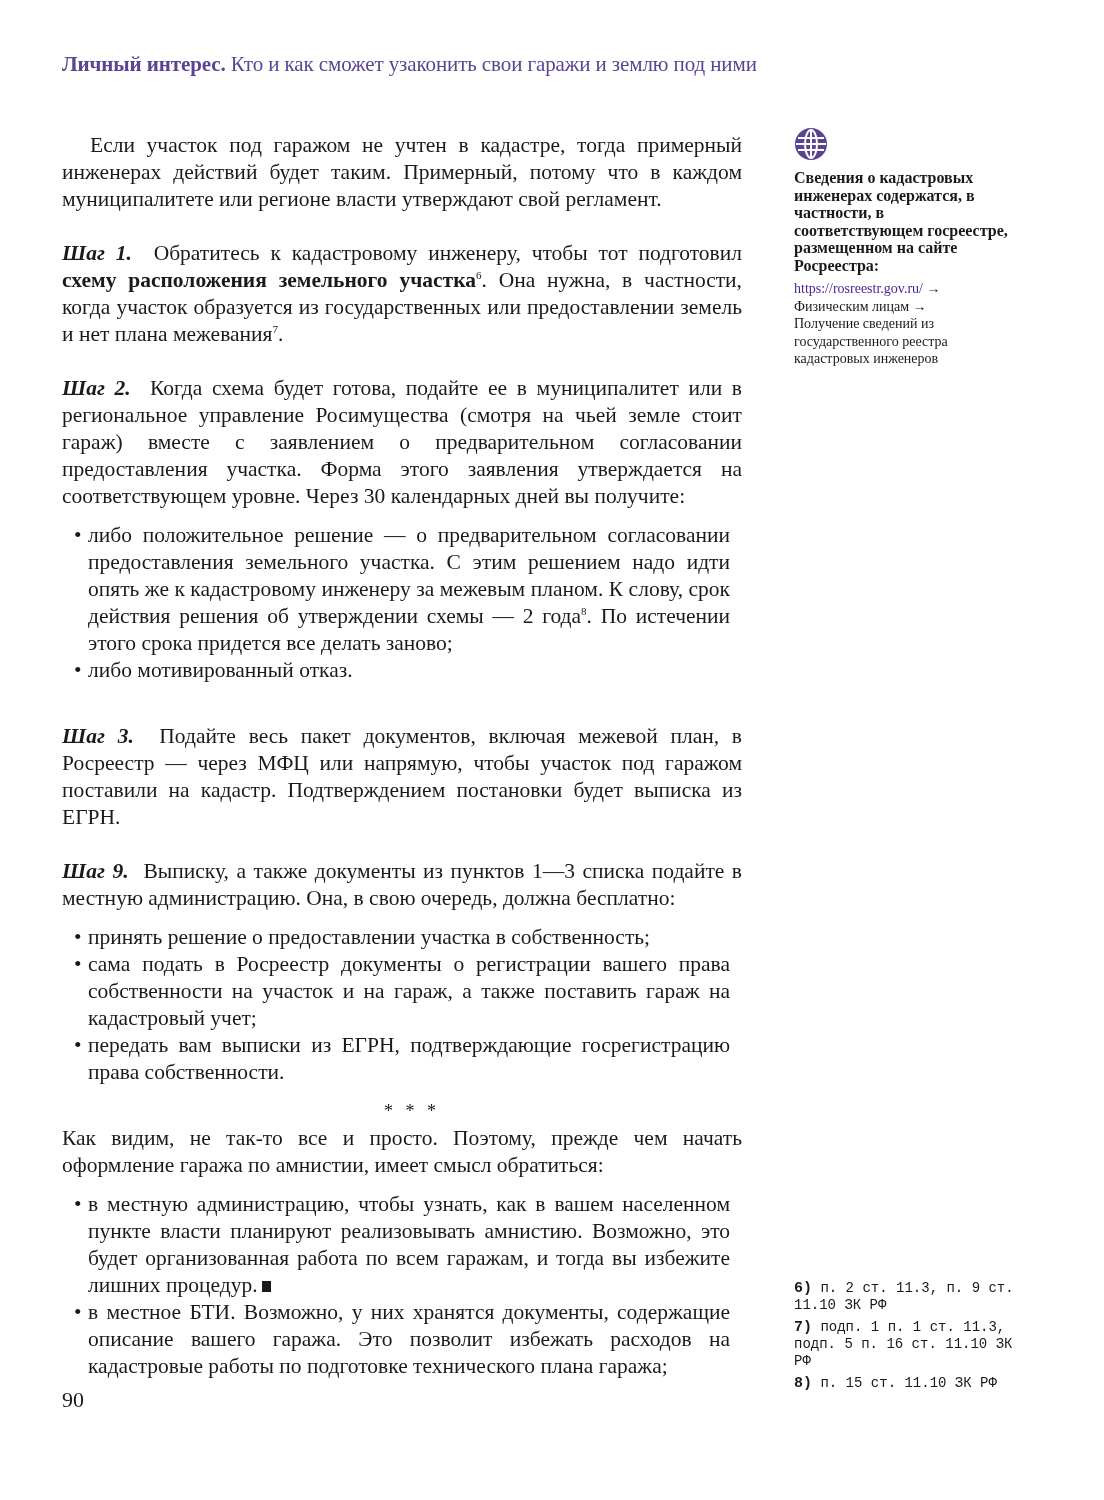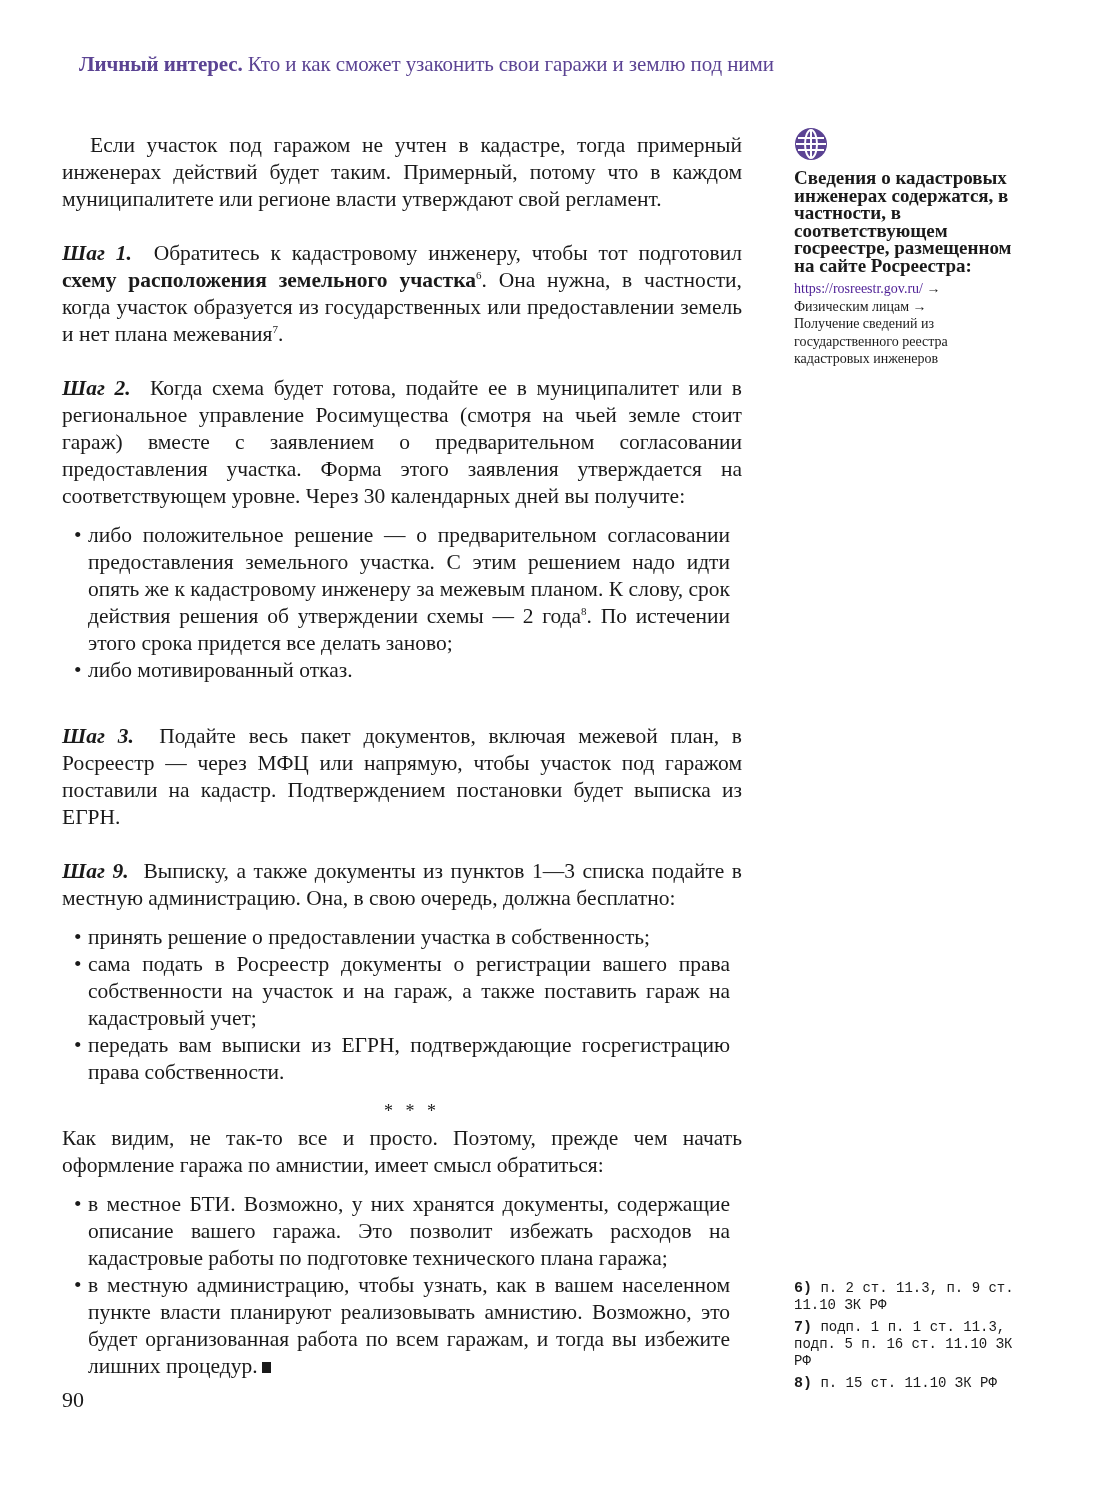--- a/index.html
+++ b/index.html
@@ -3,21 +3,21 @@
   <meta charset="utf-8">
   <style>
     html, body { margin: 0; padding: 0; background: #ffffff; }
     body { width: 1104px; height: 1500px; position: relative; overflow: hidden; color: #1a1a1a; }
 
     .running-header {
       position: absolute; left: 62px; top: 52px;
       font-family: "Liberation Serif", serif; font-size: 21px; color: #5b4393;
       white-space: nowrap; letter-spacing: -0.1px;
     }
-    .running-header b { font-weight: bold; margin-left: 17px; }
+    .running-header b { font-weight: bold; }
 
     .main {
       position: absolute; left: 62px; top: 132px; width: 680px;
       font-family: "Liberation Serif", serif; font-size: 21.5px; line-height: 27px;
       text-align: justify; color: #1a1a1a;
     }
     .main p { margin: 0; }
     .indent { text-indent: 28px; }
     .gap { height: 27px; }
     .step-label { font-weight: bold; font-style: italic; }
@@ -25,21 +25,21 @@
     .strong { font-weight: bold; }
     sup { font-size: 11px; line-height: 0; vertical-align: super; }
     ul.bullets { list-style: none; margin: 12px; padding: 0; }
     ul.bullets li { position: relative; padding-left: 14px; }
     ul.bullets li::before { content: "•"; position: absolute; left: 0; top: 0; }
     .stars { text-align: center; padding-left: 20px; letter-spacing: 4px; font-size: 18px; }
     .end-mark { display: inline-block; width: 9px; height: 11px; background: #1a1a1a; margin-left: 4px; vertical-align: 0px; }
 
     .sidebar { position: absolute; left: 794px; top: 127px; width: 220px; font-family: "Liberation Serif", serif; }
     .globe { width: 34px; height: 34px; display: block; margin-bottom: 8px; }
-    .side-title { font-weight: bold; font-size: 19px; line-height: 17.5px; color: #1a1a1a; }
+    .side-title { font-weight: bold; font-size: 16px; line-height: 17.5px; color: #1a1a1a; }
     .side-body { font-size: 14px; line-height: 17.5px; margin-top: 6px; color: #1a1a1a; }
     .side-link { color: #4c1d95; text-decoration: none; }
 
     .footnotes { position: absolute; left: 794px; top: 1280px; width: 220px;
       font-family: Liberation Mono, monospace; font-size: 14px; line-height: 17px; color: #1a1a1a; }
     .fn { margin-bottom: 5px; }
     .fn-num { font-weight: bold; font-size: 15px; }
 
     .page-number { position: absolute; left: 62px; top: 1387px; font-family: "Liberation Serif", serif; font-size: 22px; color: #1a1a1a; }
   </style>
@@ -79,22 +79,22 @@
   <ul class="bullets">
     <li>принять решение о предоставлении участка в собственность;</li>
     <li>сама подать в Росреестр документы о регистрации вашего права собственности на участок и на гараж, а также поставить гараж на кадастровый учет;</li>
     <li>передать вам выписки из ЕГРН, подтверждающие госрегистрацию права собственности.</li>
   </ul>
 
   <p class="stars">* * *</p>
 
   <p>Как видим, не так-то все и просто. Поэтому, прежде чем начать оформление гаража по амнистии, имеет смысл обратиться:</p>
   <ul class="bullets">
+    <li><span>в местную администрацию, чтобы узнать, как в вашем населенном пункте власти планируют реализовывать амнистию. Возможно, это будет организованная работа по всем гаражам, и тогда вы избежите лишних процедур.</span><span class="end-mark"></span></li>
     <li>в местное БТИ. Возможно, у них хранятся документы, содержащие описание вашего гаража. Это позволит избежать расходов на кадастровые работы по подготовке технического плана гаража;</li>
-    <li><span>в местную администрацию, чтобы узнать, как в вашем населенном пункте власти планируют реализовывать амнистию. Возможно, это будет организованная работа по всем гаражам, и тогда вы избежите лишних процедур.</span><span class="end-mark"></span></li>
   </ul>
 </div>
 
 <aside class="sidebar">
   <svg class="globe" viewBox="0 0 34 34">
     <circle cx="17" cy="17" r="16" fill="#5b4393"></circle>
     <g stroke="#ffffff" stroke-width="2" fill="none">
       <ellipse cx="17" cy="17" rx="6" ry="14"></ellipse>
       <line x1="17" y1="3" x2="17" y2="31"></line>
       <line x1="4" y1="11" x2="30" y2="11"></line>

